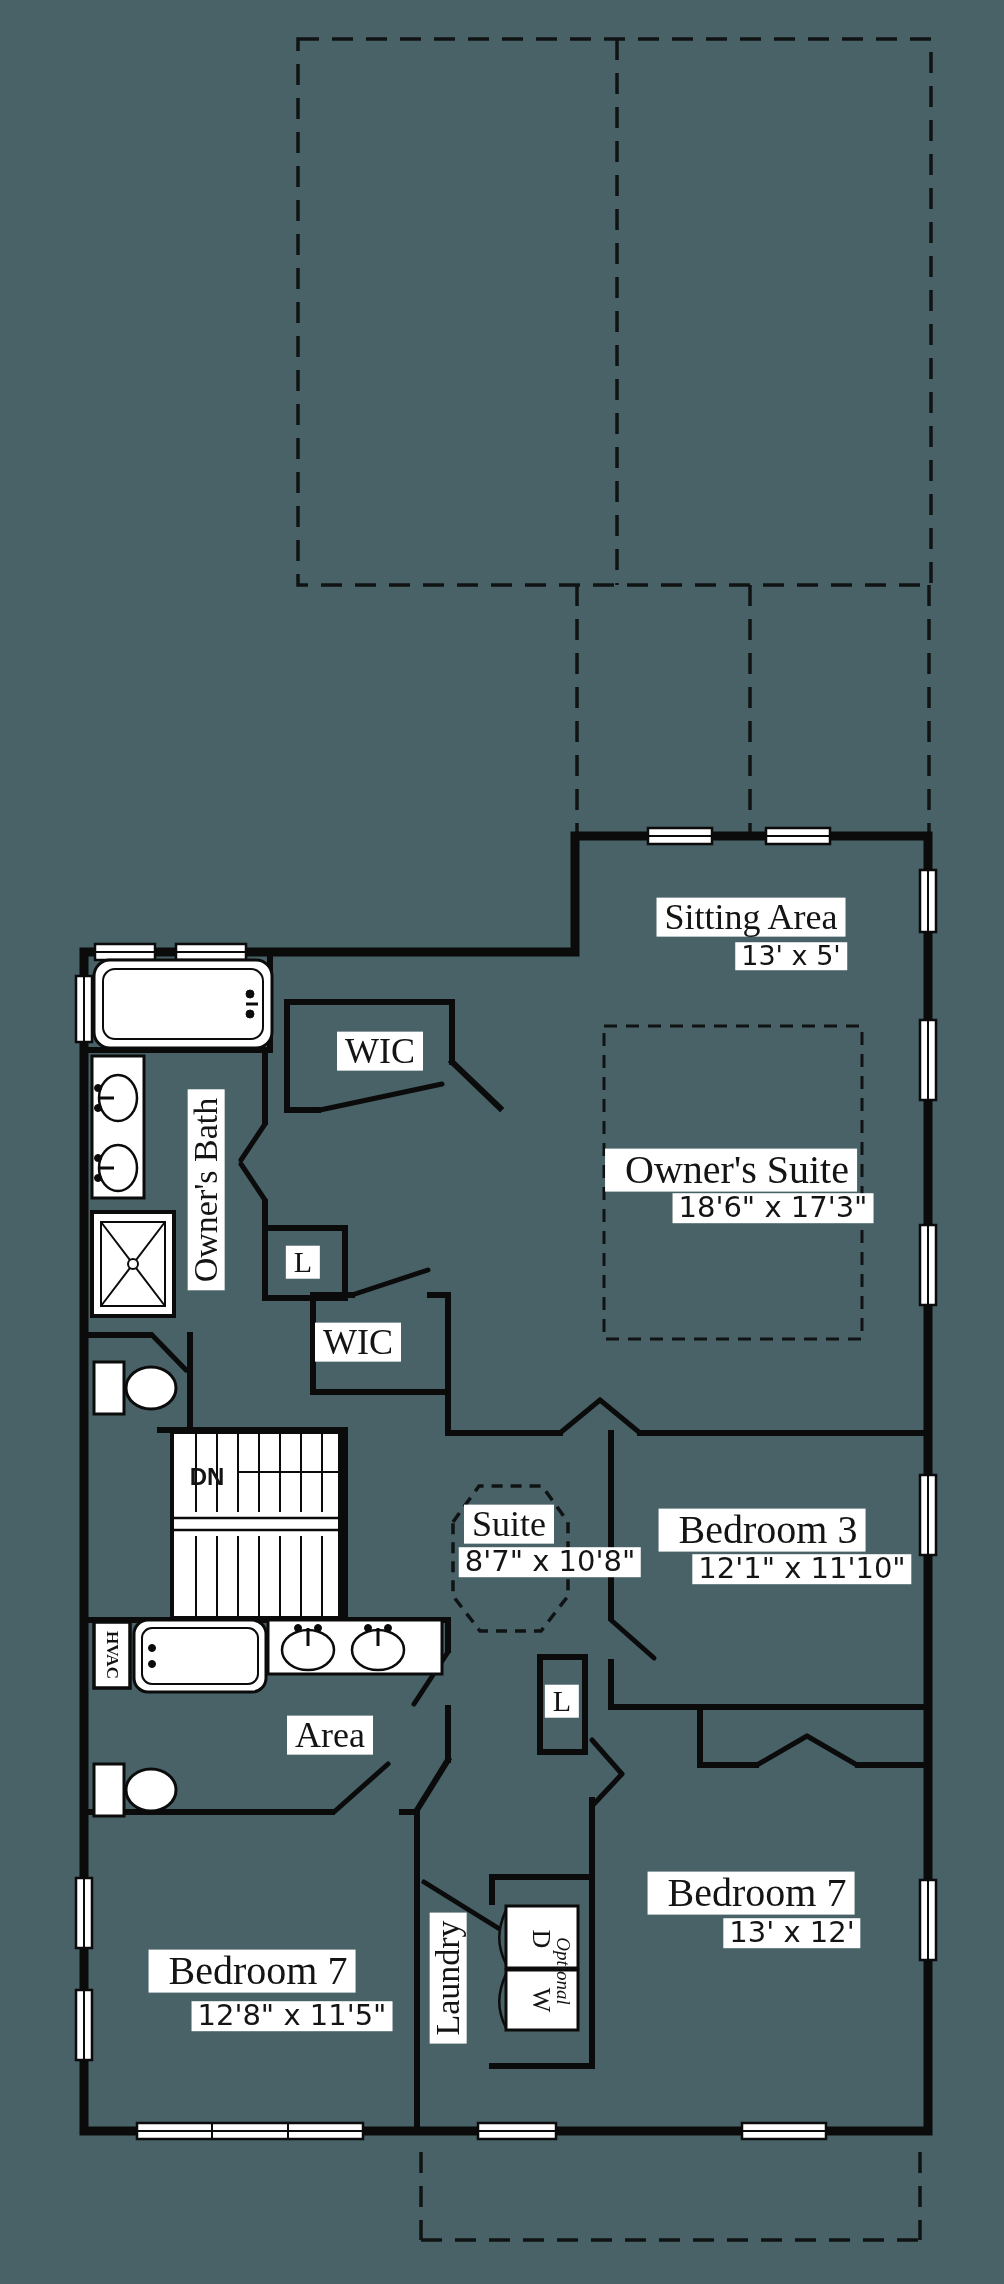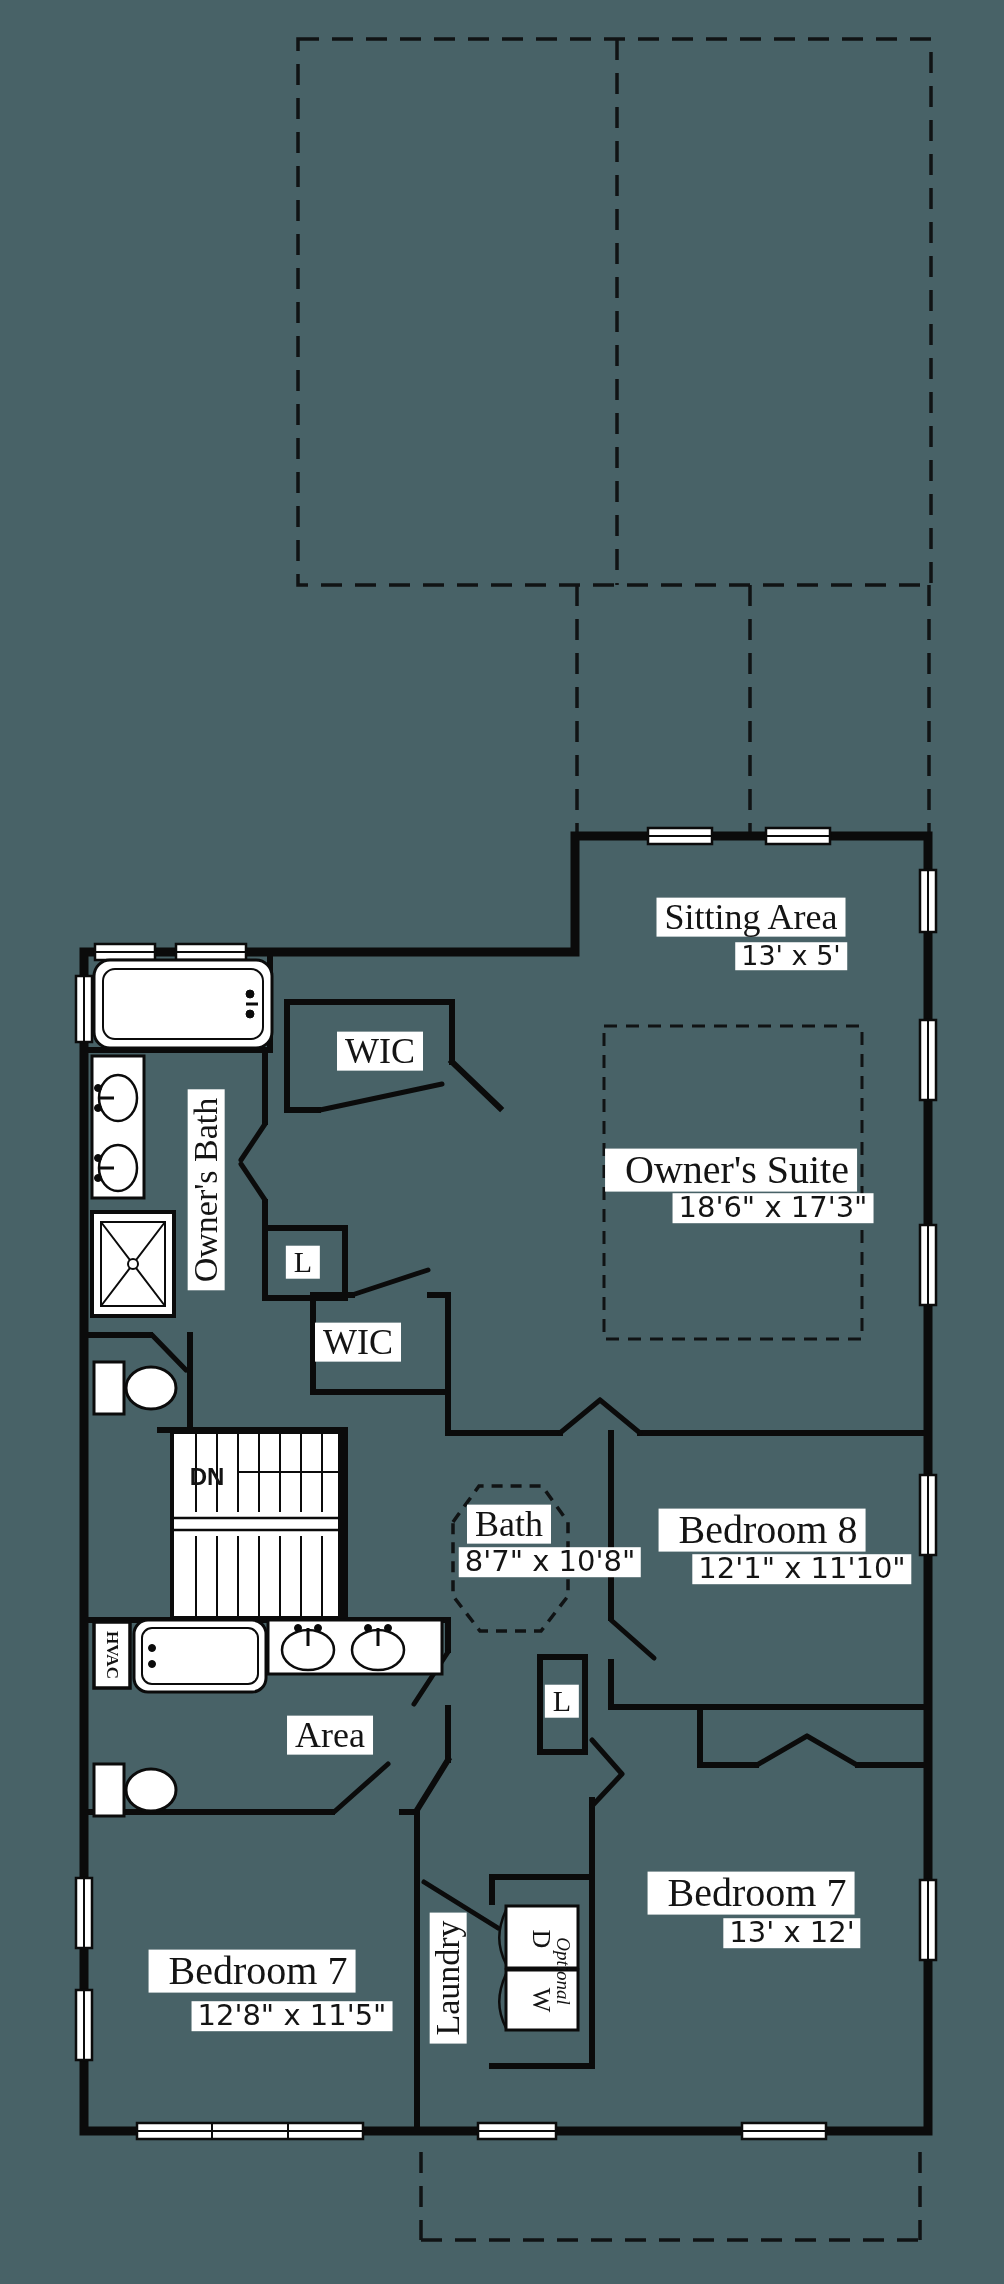--- a/index.html
+++ b/index.html
@@ -180,24 +180,24 @@
   <div class="lbl dim fs29" style="left:733px;top:1208px">18'6" x 17'3"</div>
 
   <div class="lbl fs36" style="left:380px;top:1051px">WIC</div>
 
   <div class="lbl fs34 rot-ccw" style="left:206px;top:1190px">Owner's Bath</div>
 
   <div class="lbl fs30" style="left:303px;top:1262px">L</div>
 
   <div class="lbl fs36" style="left:358px;top:1342px">WIC</div>
 
-  <div class="lbl fs36" style="left:509px;top:1524px">Bath</div>
+  <div class="lbl fs36" style="left:509px;top:1524px">Suite</div>
   <div class="lbl dim fs29" style="left:510px;top:1562px">8'7" x 10'8"</div>
 
-  <div class="lbl fs40" style="left:762px;top:1530px">Bedroom 8</div>
+  <div class="lbl fs40" style="left:762px;top:1530px">Bedroom 3</div>
   <div class="lbl dim fs29" style="left:762px;top:1569px">12'1" x 11'10"</div>
 
   <div class="lbl fs36" style="left:330px;top:1735px">Area</div>
 
   <div class="lbl fs17 rot-cw bare" style="left:112px;top:1655px">HVAC</div>
 
   <div class="lbl fs30" style="left:562px;top:1701px">L</div>
 
   <div class="lbl fs40" style="left:252px;top:1971px">Bedroom 7</div>
   <div class="lbl dim fs29" style="left:252px;top:2016px">12'8" x 11'5"</div>

